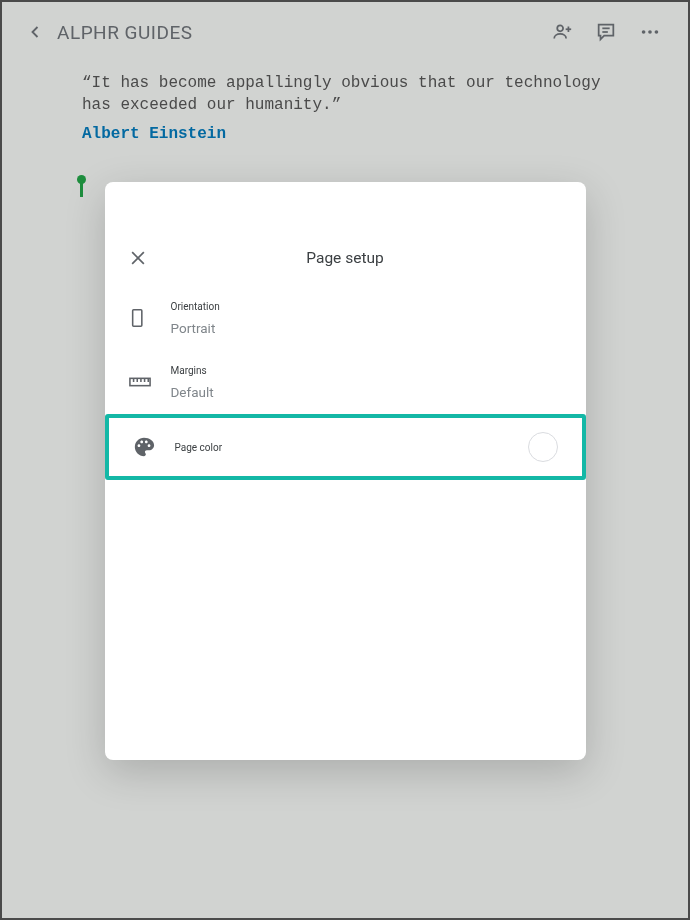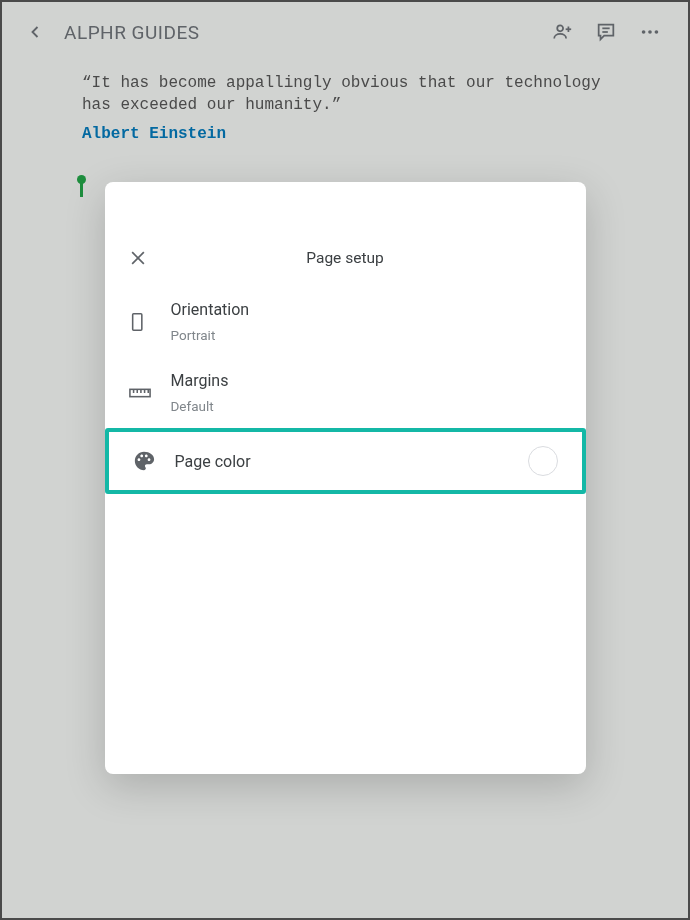--- a/index.html
+++ b/index.html
@@ -1,35 +1,35 @@
 <!DOCTYPE html>
 <html><head>
   <meta charset="utf-8">
   <style>
     * { margin: 0; padding: 0; box-sizing: border-box; font-family: -apple-system, BlinkMacSystemFont, 'Segoe UI', Roboto, Arial, sans-serif; }
     body { width: 690px; height: 920px; background: #d1d3d1; position: relative; overflow: hidden; border: 2px solid #4a4a4a; }
     .header { display: flex; align-items: center; height: 60px; padding: 0 18px; }
     .back-btn { width: 30px; height: 30px; display: flex; align-items: center; justify-content: center; cursor: pointer; }
-    .title { font-size: 19px; font-weight: 400; color: #5f6368; letter-spacing: 0.5px; margin-left: 14px; }
+    .title { font-size: 19px; font-weight: 400; color: #5f6368; letter-spacing: 0.5px; margin-left: 7px; }
     .header-spacer { flex: 1; }
     .header-icon { width: 40px; height: 40px; display: flex; align-items: center; justify-content: center; cursor: pointer; margin-left: 4px; }
     .doc-content { padding: 10px 80px; }
     .quote { font-size: 16px; color: #4a4a4a; line-height: 1.4; font-family: Liberation Mono, monospace; }
     .author { font-size: 16px; font-weight: 700; color: #0369a1; margin-top: 8px; font-family: Liberation Mono, monospace; }
     .cursor-mark { display: inline-block; width: 3px; height: 18px; background: #1e8e3e; position: relative; margin-top: 36px; margin-left: -2px; }
     .cursor-mark::before { content: ''; position: absolute; top: -4px; left: -3px; width: 9px; height: 9px; background: #1e8e3e; border-radius: 50%; }
     .overlay { position: absolute; top: 0; left: 0; right: 0; bottom: 0; display: flex; align-items: flex-start; justify-content: center; padding-top: 180px; }
     .modal { width: 481px; background: #fff; border-radius: 8px; box-shadow: 0 12px 40px rgba(0,0,0,0.18); padding-bottom: 280px; }
     .modal-header { display: flex; align-items: center; height: 56px; padding: 0 18px; position: relative; margin-top: 48px; }
     .modal-close { width: 30px; height: 30px; display: flex; align-items: center; justify-content: center; cursor: pointer; }
     .modal-title { position: absolute; left: 50%; transform: translateX(-50%); font-size: 15.5px; color: #3c4043; font-weight: 400; }
     .menu-item { display: flex; align-items: center; padding: 14px 18px; min-height: 64px; position: relative; }
     .menu-icon { width: 34px; display: flex; justify-content: center; }
     .menu-text { margin-left: 14px; display: flex; flex-direction: column; }
-    .menu-label { font-size: 16px; color: #3c4043; }
+    .menu-label { font-size: 10px; color: #3c4043; }
     .menu-sub { font-size: 13.5px; color: #80868b; margin-top: 8px; }
     .color-swatch { width: 30px; height: 30px; border-radius: 50%; border: 1px solid #dadce0; background: #fff; margin-left: auto; margin-right: 6px; }
     .highlight { border: 4px solid #14b8a6; border-radius: 3px; }
   </style>
 </head>
 <body>
 
 <div class="header">
   <div class="back-btn">
     <svg width="20" height="20" viewBox="0 0 24 24" fill="none" stroke="#5f6368" stroke-width="2.2">

